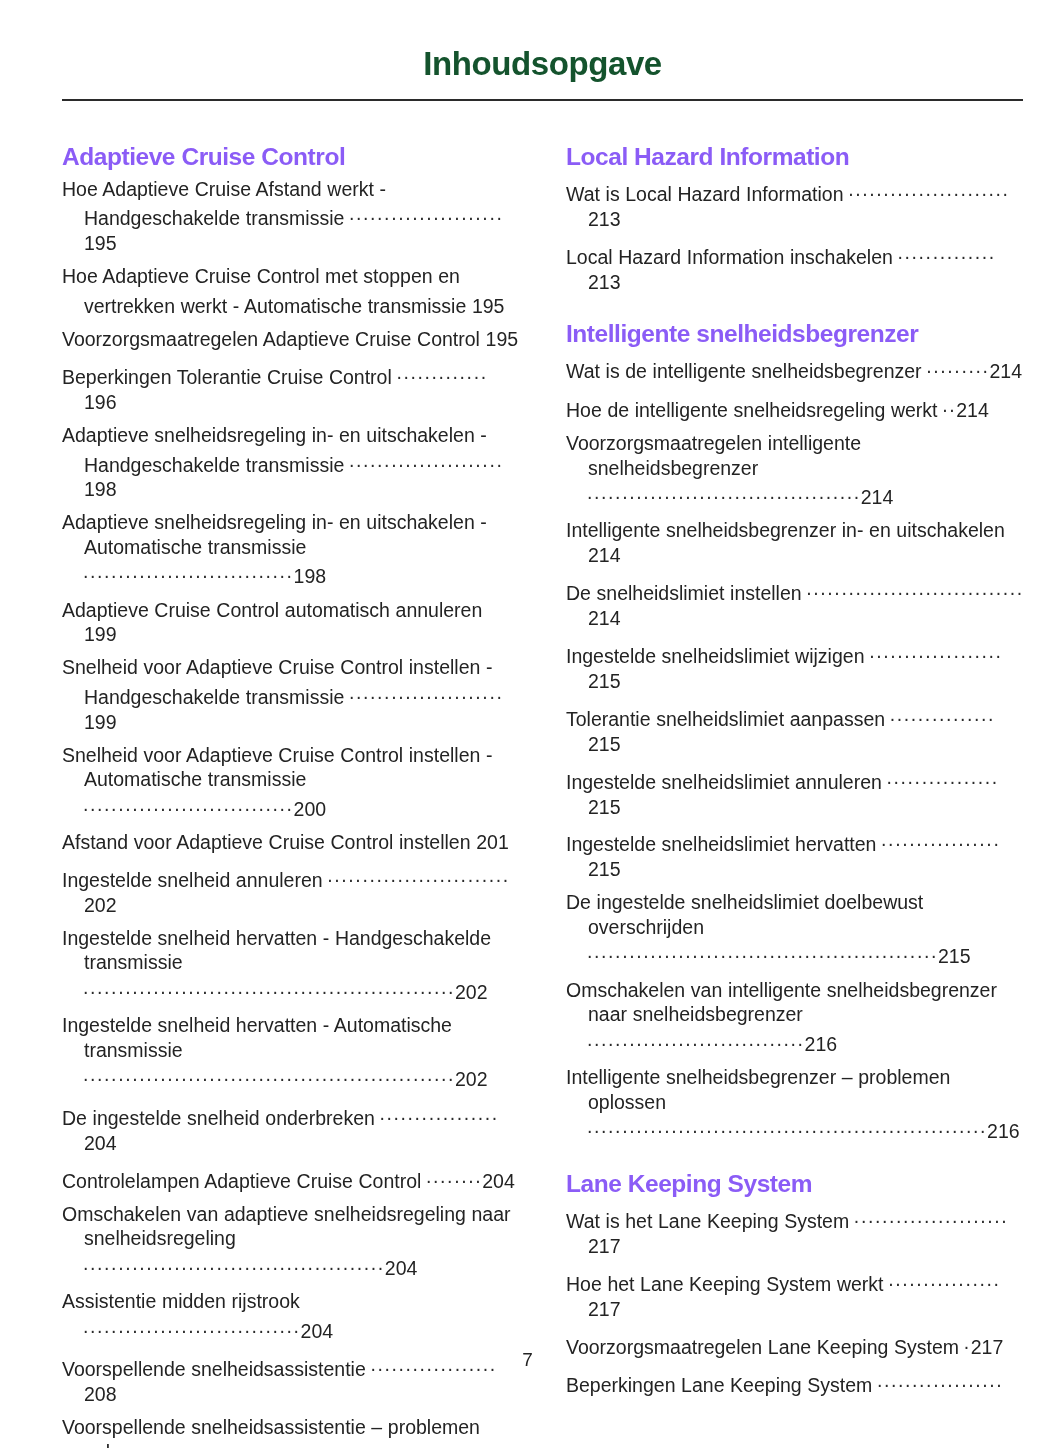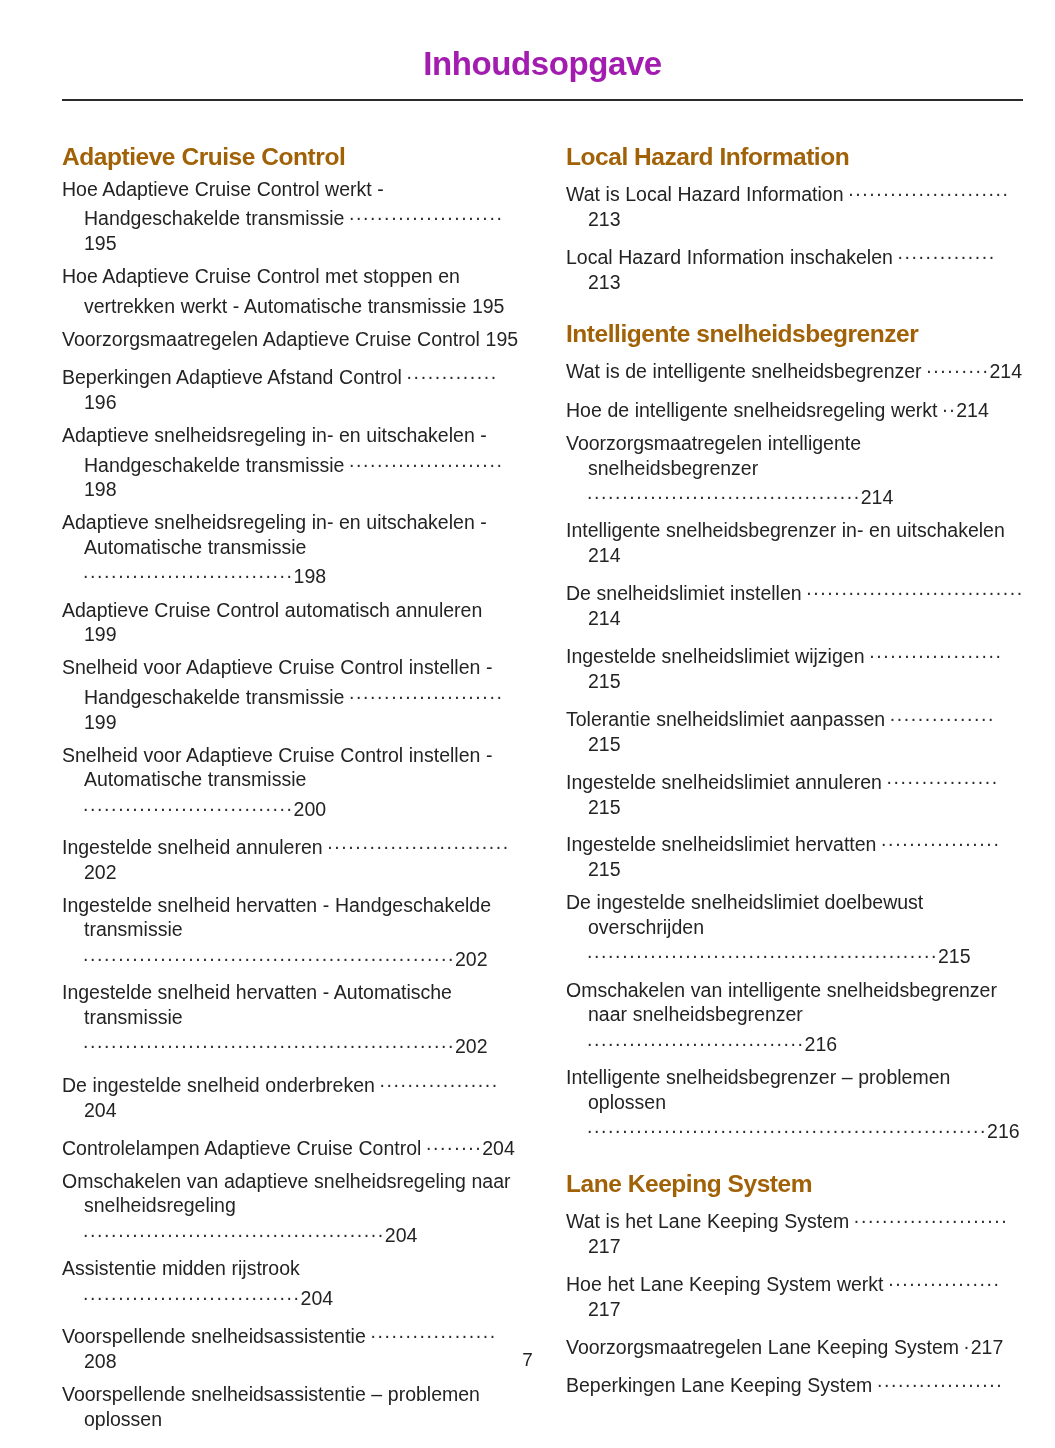--- a/index.html
+++ b/index.html
@@ -26,21 +26,21 @@
   
   .doc-title {
     position: absolute;
     left: 62px;
     top: 45px;
     width: 961px;
     text-align: center;
     font-size: 33px;
     font-weight: bold;
     letter-spacing: -0.4px;
-    color: #a21caf;
+    color: #14532d;
   }
   .title-rule {
     position: absolute;
     left: 62px;
     top: 99px;
     width: 961px;
     height: 0;
     border-top: 2.5px solid #2b2b2b;
   }
 
@@ -58,21 +58,21 @@
     width: 458px;
     flex: 0 0 458px;
   }
 
   
   .section-head {
     font-size: 24.5px;
     font-weight: bold;
     letter-spacing: -0.45px;
     line-height: 1.14;
-    color: #a16207;
+    color: #8b5cf6;
     padding-left: 22px;
     text-indent: -22px;
     margin: 0 0 6px 0;
   }
   .section:not(:first-child) .section-head {
     margin-top: 26px;
   }
 
   
   .entry {
@@ -119,29 +119,30 @@
 
 <div class="page">
 
   <div class="doc-title">Inhoudsopgave</div>
   <div class="title-rule"></div>
 
   <div class="columns">
     <div class="col">
         <div class="section">
           <div class="section-head">Adaptieve Cruise Control</div>
-          <div class="entry"><span class="entry-title">Hoe Adaptieve Cruise Control werkt - Handgeschakelde transmissie</span> <span class="dots" style="display: inline-block;">.........................</span><span class="pageno">195</span></div>
+          <div class="entry"><span class="entry-title">Hoe Adaptieve Cruise Afstand werkt - Handgeschakelde transmissie</span> <span class="dots" style="display: inline-block;">.........................</span><span class="pageno">195</span></div>
           <div class="entry"><span class="entry-title">Hoe Adaptieve Cruise Control met stoppen en vertrekken werkt - Automatische transmissie</span> <span class="dots" style="display: inline-block;">..</span><span class="pageno">195</span></div>
           <div class="entry"><span class="entry-title">Voorzorgsmaatregelen Adaptieve Cruise Control</span> <span class="dots" style="display: inline-block; width: auto;"></span><span class="pageno">195</span></div>
-          <div class="entry"><span class="entry-title">Beperkingen Adaptieve Afstand Control</span> <span class="dots" style="display: inline-block;">................</span><span class="pageno">196</span></div>
+          <div class="entry"><span class="entry-title">Beperkingen Tolerantie Cruise Control</span> <span class="dots" style="display: inline-block;">................</span><span class="pageno">196</span></div>
           <div class="entry"><span class="entry-title">Adaptieve snelheidsregeling in- en uitschakelen - Handgeschakelde transmissie</span> <span class="dots" style="display: inline-block;">.........................</span><span class="pageno">198</span></div>
           <div class="entry"><span class="entry-title">Adaptieve snelheidsregeling in- en uitschakelen - Automatische transmissie</span> <span class="dots" style="display: inline-block;">.................................</span><span class="pageno">198</span></div>
           <div class="entry"><span class="entry-title">Adaptieve Cruise Control automatisch annuleren</span> <span class="dots" style="display: inline-block; width: auto;"></span><span class="pageno">199</span></div>
           <div class="entry"><span class="entry-title">Snelheid voor Adaptieve Cruise Control instellen - Handgeschakelde transmissie</span> <span class="dots" style="display: inline-block;">.........................</span><span class="pageno">199</span></div>
           <div class="entry"><span class="entry-title">Snelheid voor Adaptieve Cruise Control instellen - Automatische transmissie</span> <span class="dots" style="display: inline-block;">.................................</span><span class="pageno">200</span></div>
+          <div class="entry"><span class="entry-title">Afstand voor Adaptieve Cruise Control instellen</span> <span class="dots" style="display: inline-block; width: auto;"></span><span class="pageno">201</span></div>
           <div class="entry"><span class="entry-title">Ingestelde snelheid annuleren</span> <span class="dots" style="display: inline-block;">.............................</span><span class="pageno">202</span></div>
           <div class="entry"><span class="entry-title">Ingestelde snelheid hervatten - Handgeschakelde transmissie</span> <span class="dots" style="display: inline-block;">........................................................</span><span class="pageno">202</span></div>
           <div class="entry"><span class="entry-title">Ingestelde snelheid hervatten - Automatische transmissie</span> <span class="dots" style="display: inline-block;">........................................................</span><span class="pageno">202</span></div>
           <div class="entry"><span class="entry-title">De ingestelde snelheid onderbreken</span> <span class="dots" style="display: inline-block;">....................</span><span class="pageno">204</span></div>
           <div class="entry"><span class="entry-title">Controlelampen Adaptieve Cruise Control</span> <span class="dots" style="display: inline-block;">...........</span><span class="pageno">204</span></div>
           <div class="entry"><span class="entry-title">Omschakelen van adaptieve snelheidsregeling naar snelheidsregeling</span> <span class="dots" style="display: inline-block;">..............................................</span><span class="pageno">204</span></div>
           <div class="entry"><span class="entry-title">Assistentie midden rijstrook</span> <span class="dots" style="display: inline-block;">..................................</span><span class="pageno">204</span></div>
           <div class="entry"><span class="entry-title">Voorspellende snelheidsassistentie</span> <span class="dots" style="display: inline-block;">.....................</span><span class="pageno">208</span></div>
           <div class="entry"><span class="entry-title">Voorspellende snelheidsassistentie – problemen oplossen</span> </div>
         </div>

